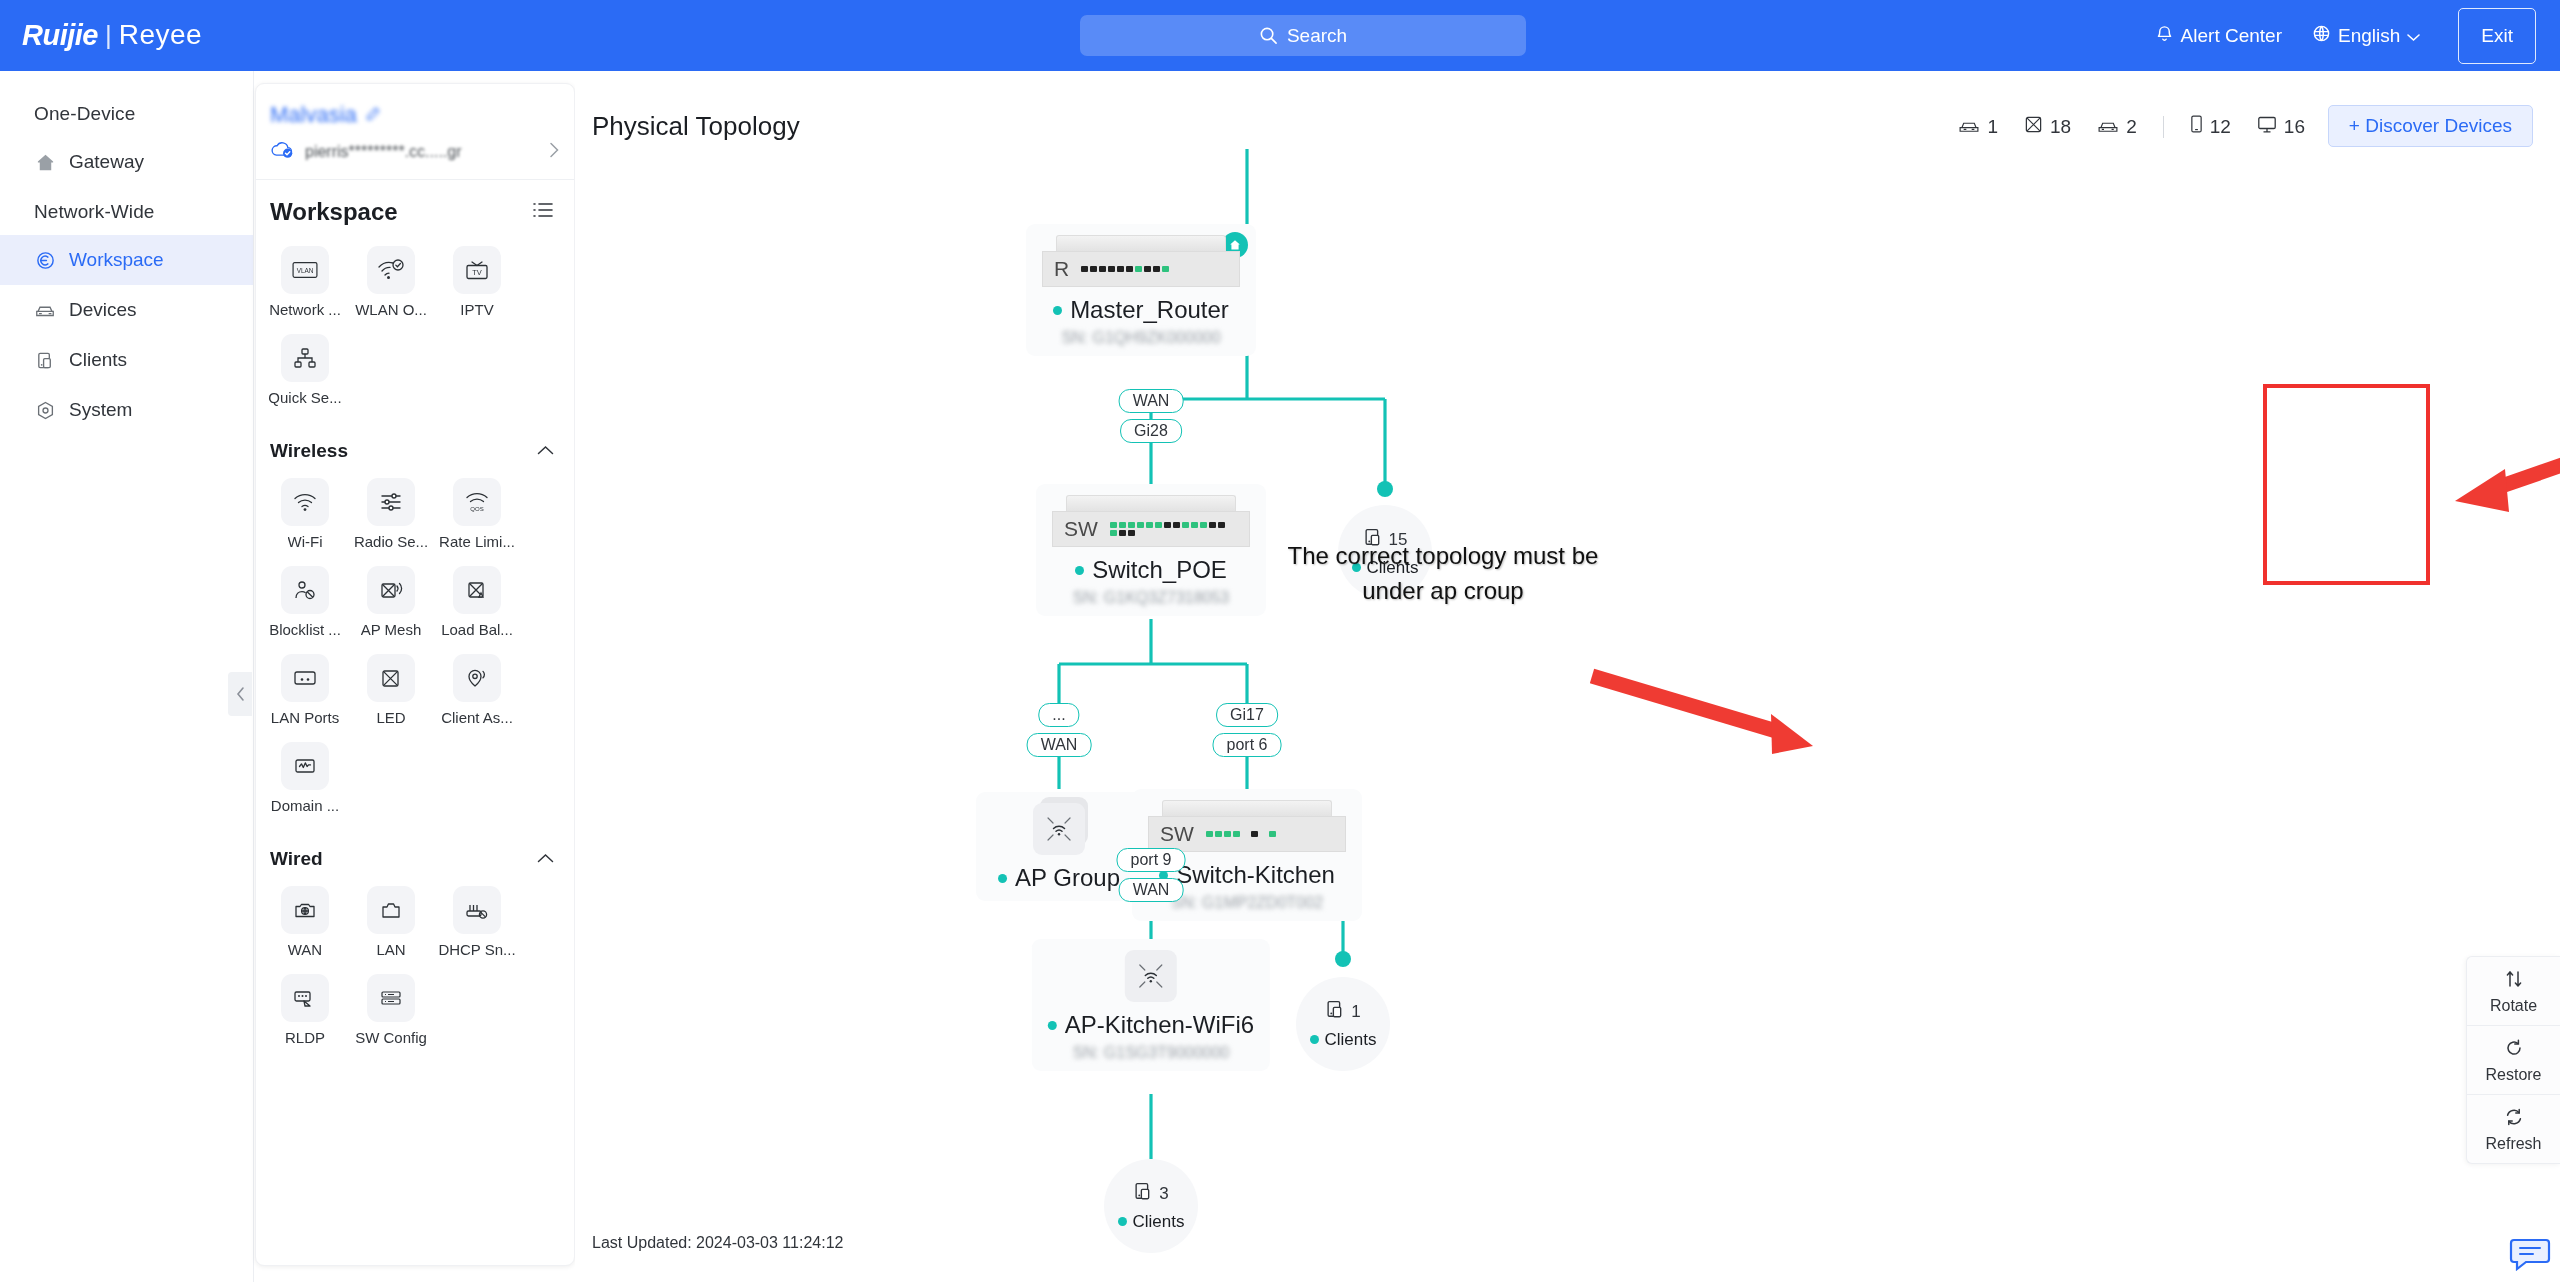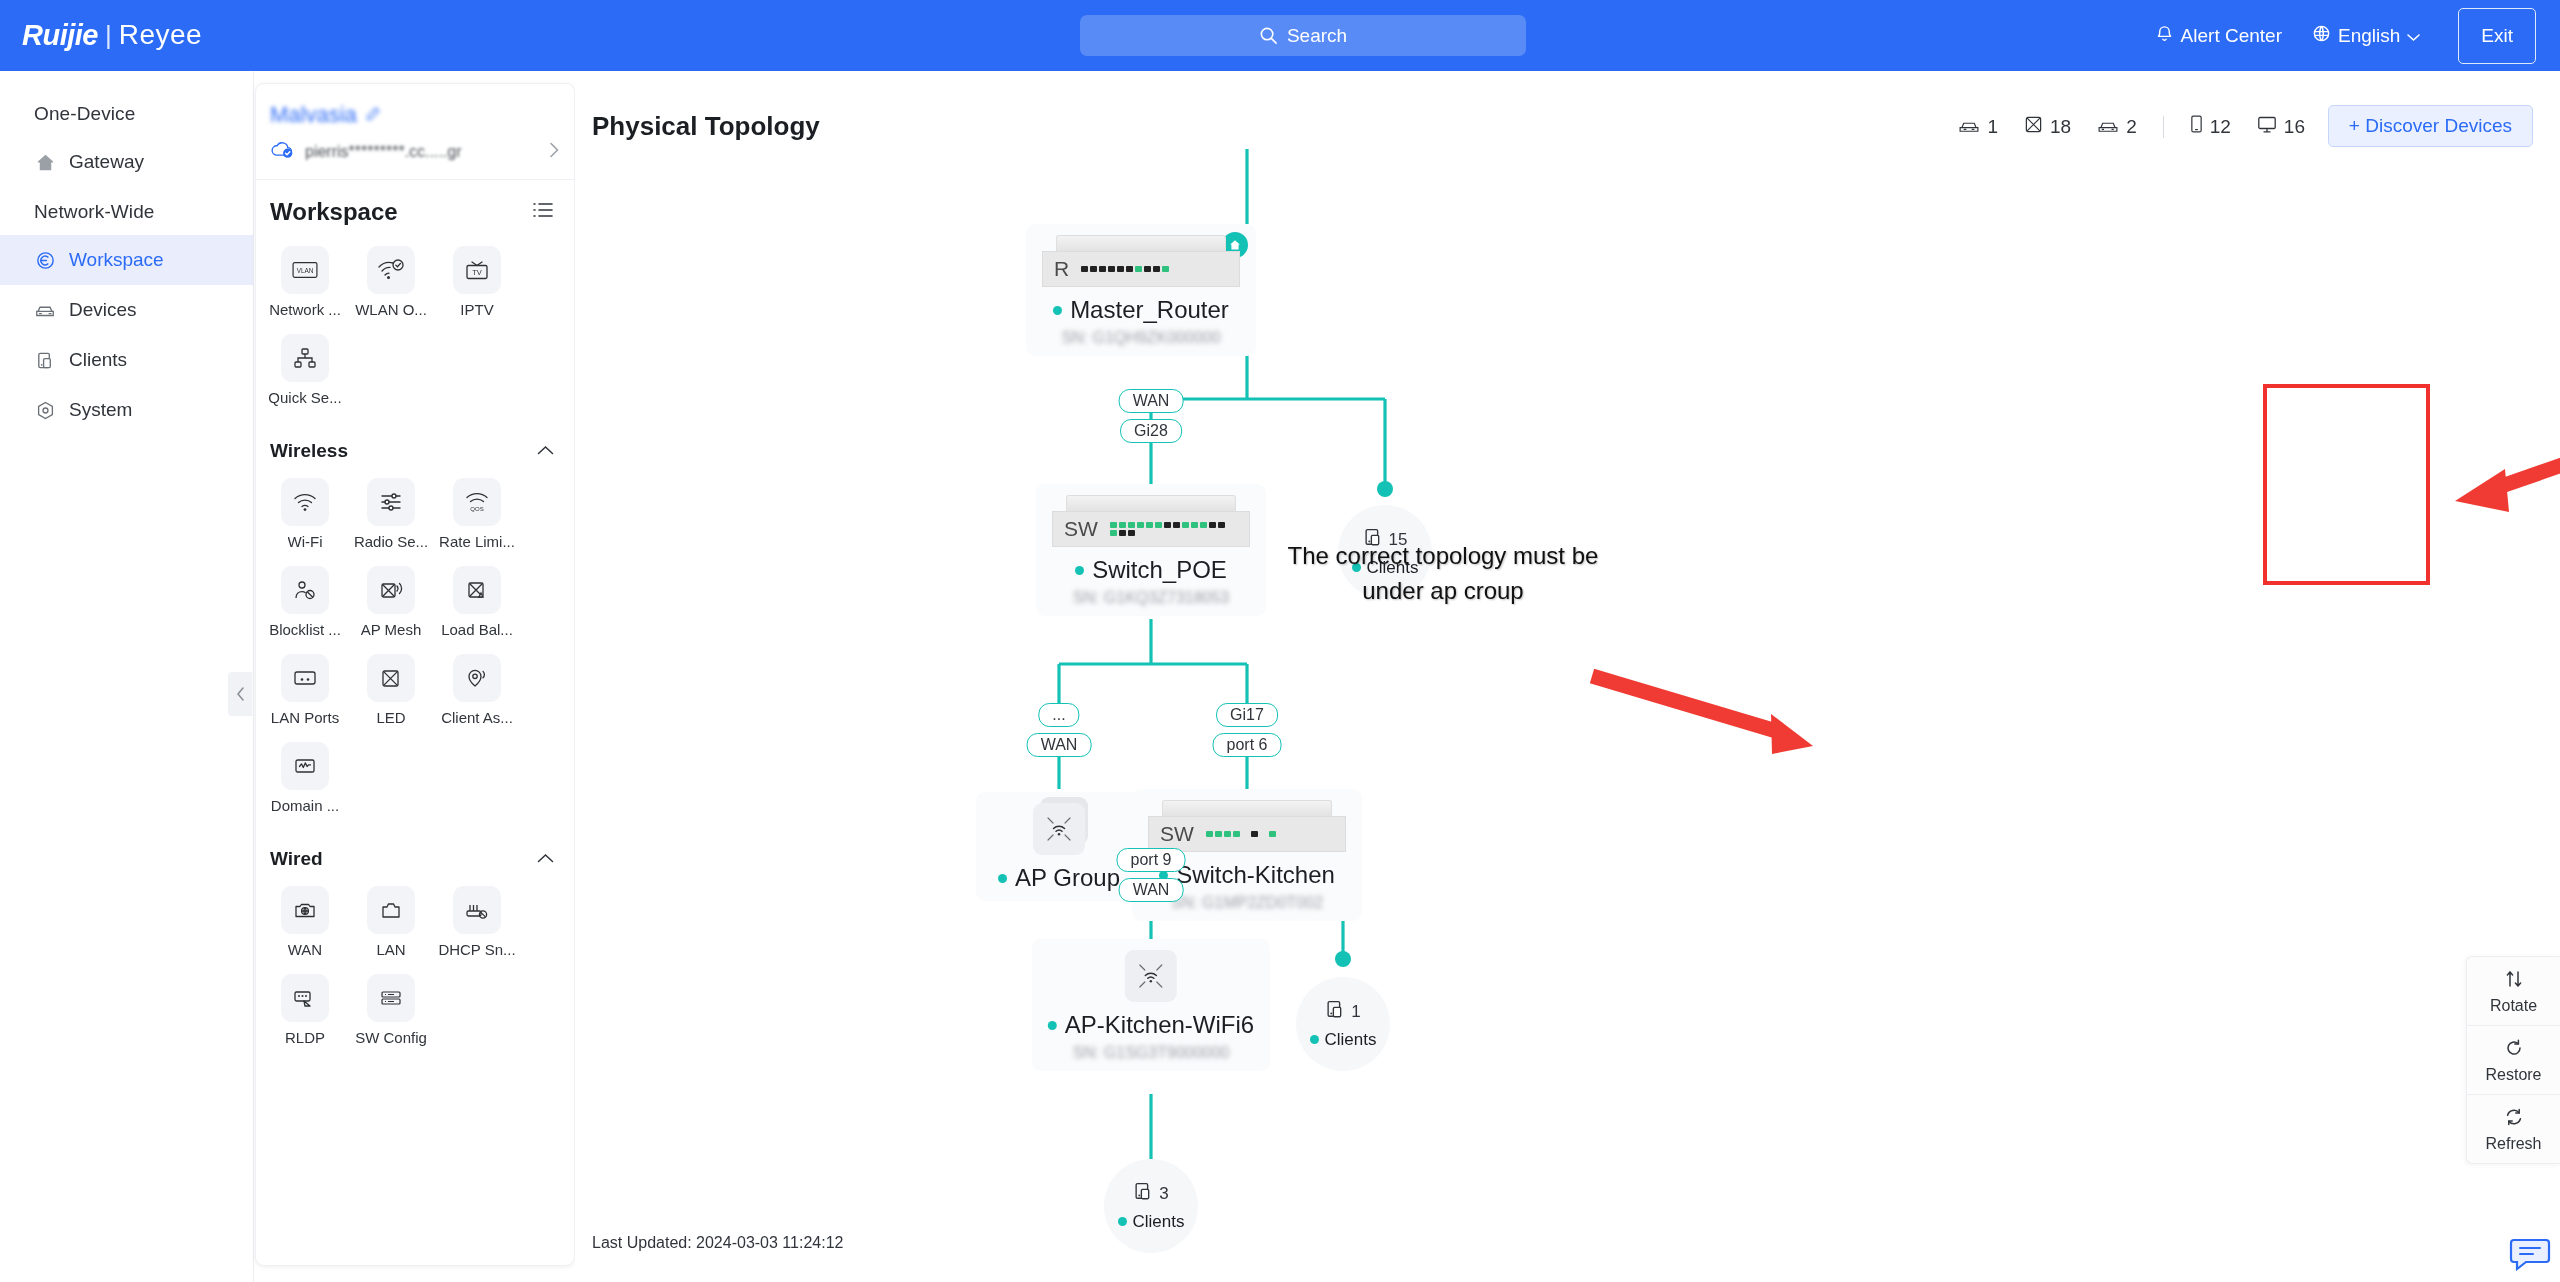--- a/index.html
+++ b/index.html
@@ -84,21 +84,21 @@
   .tile .box {
     width:48px; height:48px; background:#f3f4f7; border-radius:11px;
     display:flex; align-items:center; justify-content:center; margin-bottom:7px;
   }
   .tile .lb {
     font-size:15px; color:#31353b; white-space:nowrap; overflow:hidden;
     max-width:86px; text-align:center;
   }
   
   #main { position:absolute; left:575px; top:71px; width:1985px; height:1211px; background:#fff; }
-  #page-title { position:absolute; left:17px; top:40px; font-size:26px; color:#1b1e23; font-weight:700;}
+  #page-title { position:absolute; left:17px; top:40px; font-size:26px; color:#1b1e23; font-weight:400;}
   #counters {
     position:absolute; right:255px; top:43px; display:flex; align-items:center; gap:26px;
     font-size:19px; color:#31353b;
   }
   .ctr { display:flex; align-items:center; gap:7px; cursor:pointer;}
   .ctr-sep { width:1px; height:22px; background:#d6d9de; }
   #discover {
     position:absolute; right:27px; top:34px;
     background:#eaf0ff; border:1px solid #c6d6fb; color:#2b6bf5;
     font-size:19px; border-radius:5px; padding:9px 20px; cursor:pointer;

